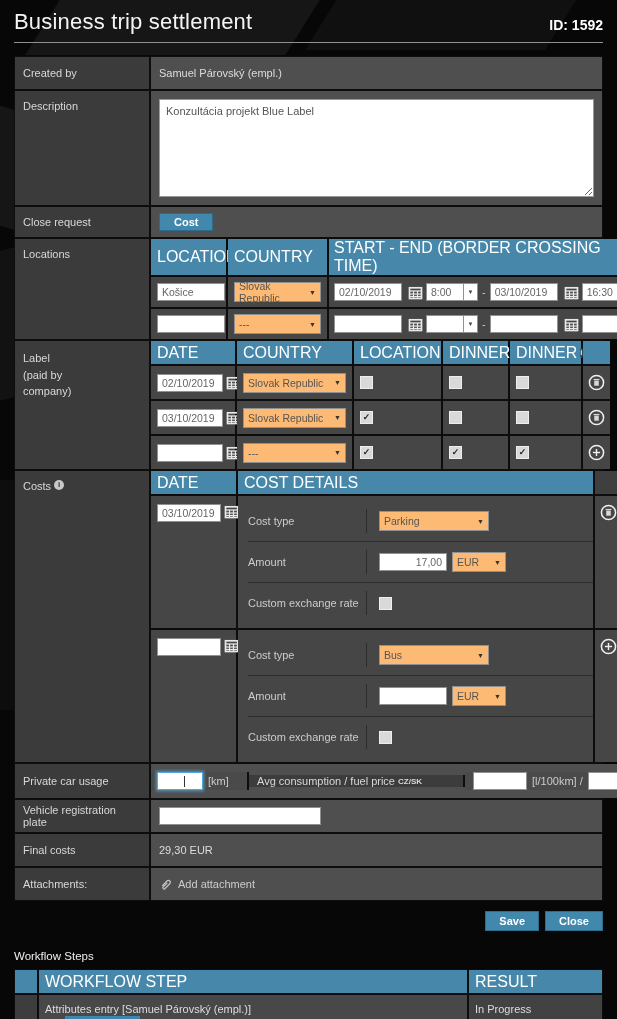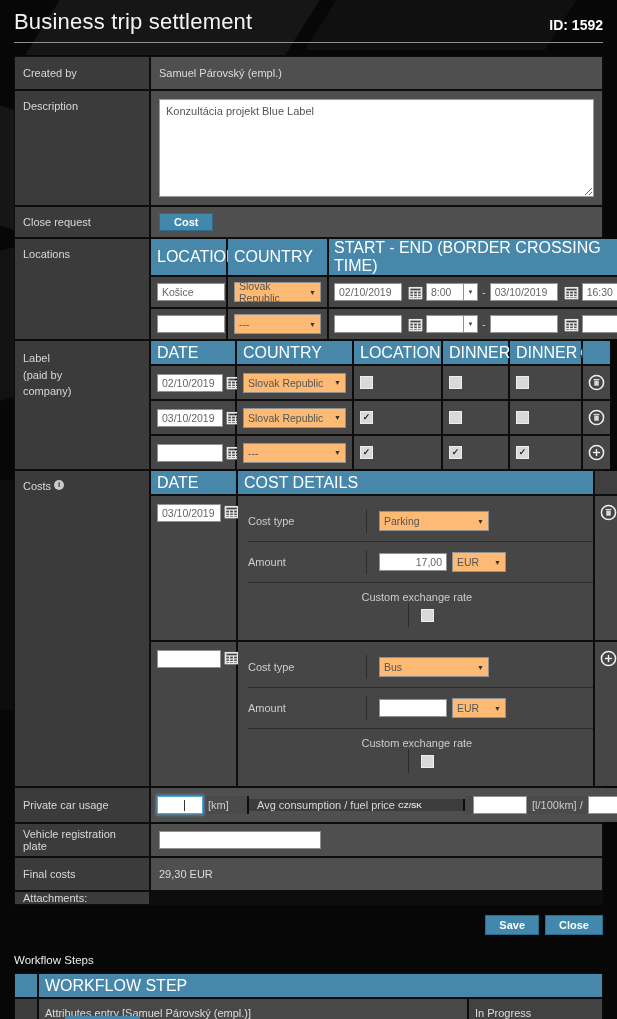--- a/index.html
+++ b/index.html
@@ -86,21 +86,21 @@
   .m-c1 .tinput{width:56px;}
   .m-c2 .sel{width:103px;}
   .meal-row .ncell{min-height:33px;}
 
   .c-c1{width:87px;flex:none;align-items:flex-start;padding-top:8px;}
   .c-c2{flex:1;align-items:flex-end;padding:5px 0 5px 10px;}
   .c-c1 .tinput{width:54px;}
   .cost-row .icon-col{align-items:flex-start;padding-top:8px;}
   .cost-grid{width:345px;color:#ccc;}
   .cg-row{display:flex;align-items:center;border-bottom:1px solid #2c2c2c;padding:8px 0;}
-  .cg-row:last-child{border-bottom:none;flex-direction:column;}
+  .cg-row:last-child{border-bottom:none;}
   .cg-label{width:118px;flex:none;font-size:11px;}
   .cg-ctrl{border-left:1px solid #2c2c2c;padding:2px 0 2px 12px;display:flex;align-items:center;gap:5px;min-height:20px;}
   .costtype-sel{width:100px;}
   .amount-in{width:58px;}
   .cur-sel{width:44px;}
 
   
   .pc-km{width:84px;flex:none;background:#4a4a4a;border-right:2px solid #0d0d0d;display:flex;
          align-items:center;padding:0 6px;gap:5px;}
   .pc-km .tinput{width:36px;}
@@ -552,34 +552,41 @@
         </div>
       </div>
 
       <div class="frow">
         <div class="flabel">Final costs</div>
         <div class="fvalue">29,30 EUR</div>
       </div>
 
       <div class="frow">
         <div class="flabel">Attachments:</div>
+        <div class="fvalue linkrow">
+          <span class="iconbtn"><svg viewBox="0 0 14 14" width="13" height="13" fill="none" stroke="#c4c4c4" stroke-width="1.3">
+                <path d="M3.5 8.5 L8.6 3.2 a2.1 2.1 0 0 1 3 3 L6.3 11.6 a1.35 1.35 0 0 1 -1.9 -1.9 L9 5.3"></path>
+              </svg></span>
+          <span class="attach-link">Add attachment</span>
+        </div>
       </div>
 
     </div>
 
     <div class="savebar">
       <button class="btn">Save</button>
       <button class="btn">Close</button>
     </div>
 
     <div class="wf-title">Workflow Steps</div>
     <div class="wftable">
       <div class="nrow nhead">
         <div class="ncell w-c1"></div>
         <div class="ncell w-c2">WORKFLOW STEP</div>
+        <div class="ncell w-c3">RESULT</div>
       </div>
       <div class="nrow wf-row">
         <div class="ncell w-c1"></div>
         <div class="ncell w-c2">Attributes entry [Samuel Párovský (empl.)]</div>
         <div class="ncell w-c3">In Progress</div>
       </div>
     </div>
 
   </div>
 

